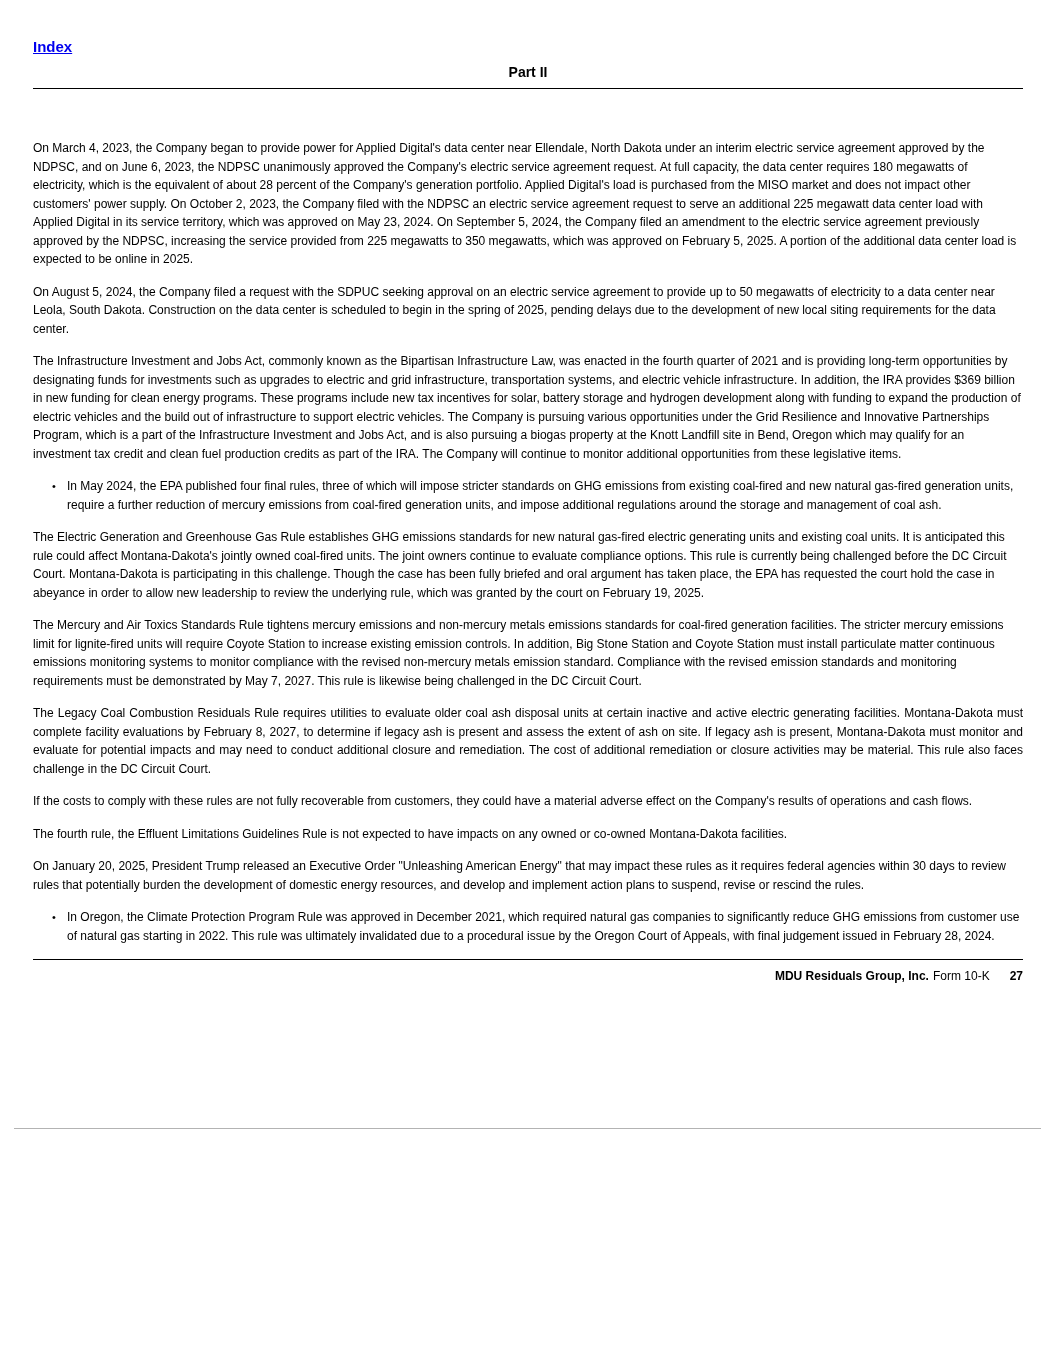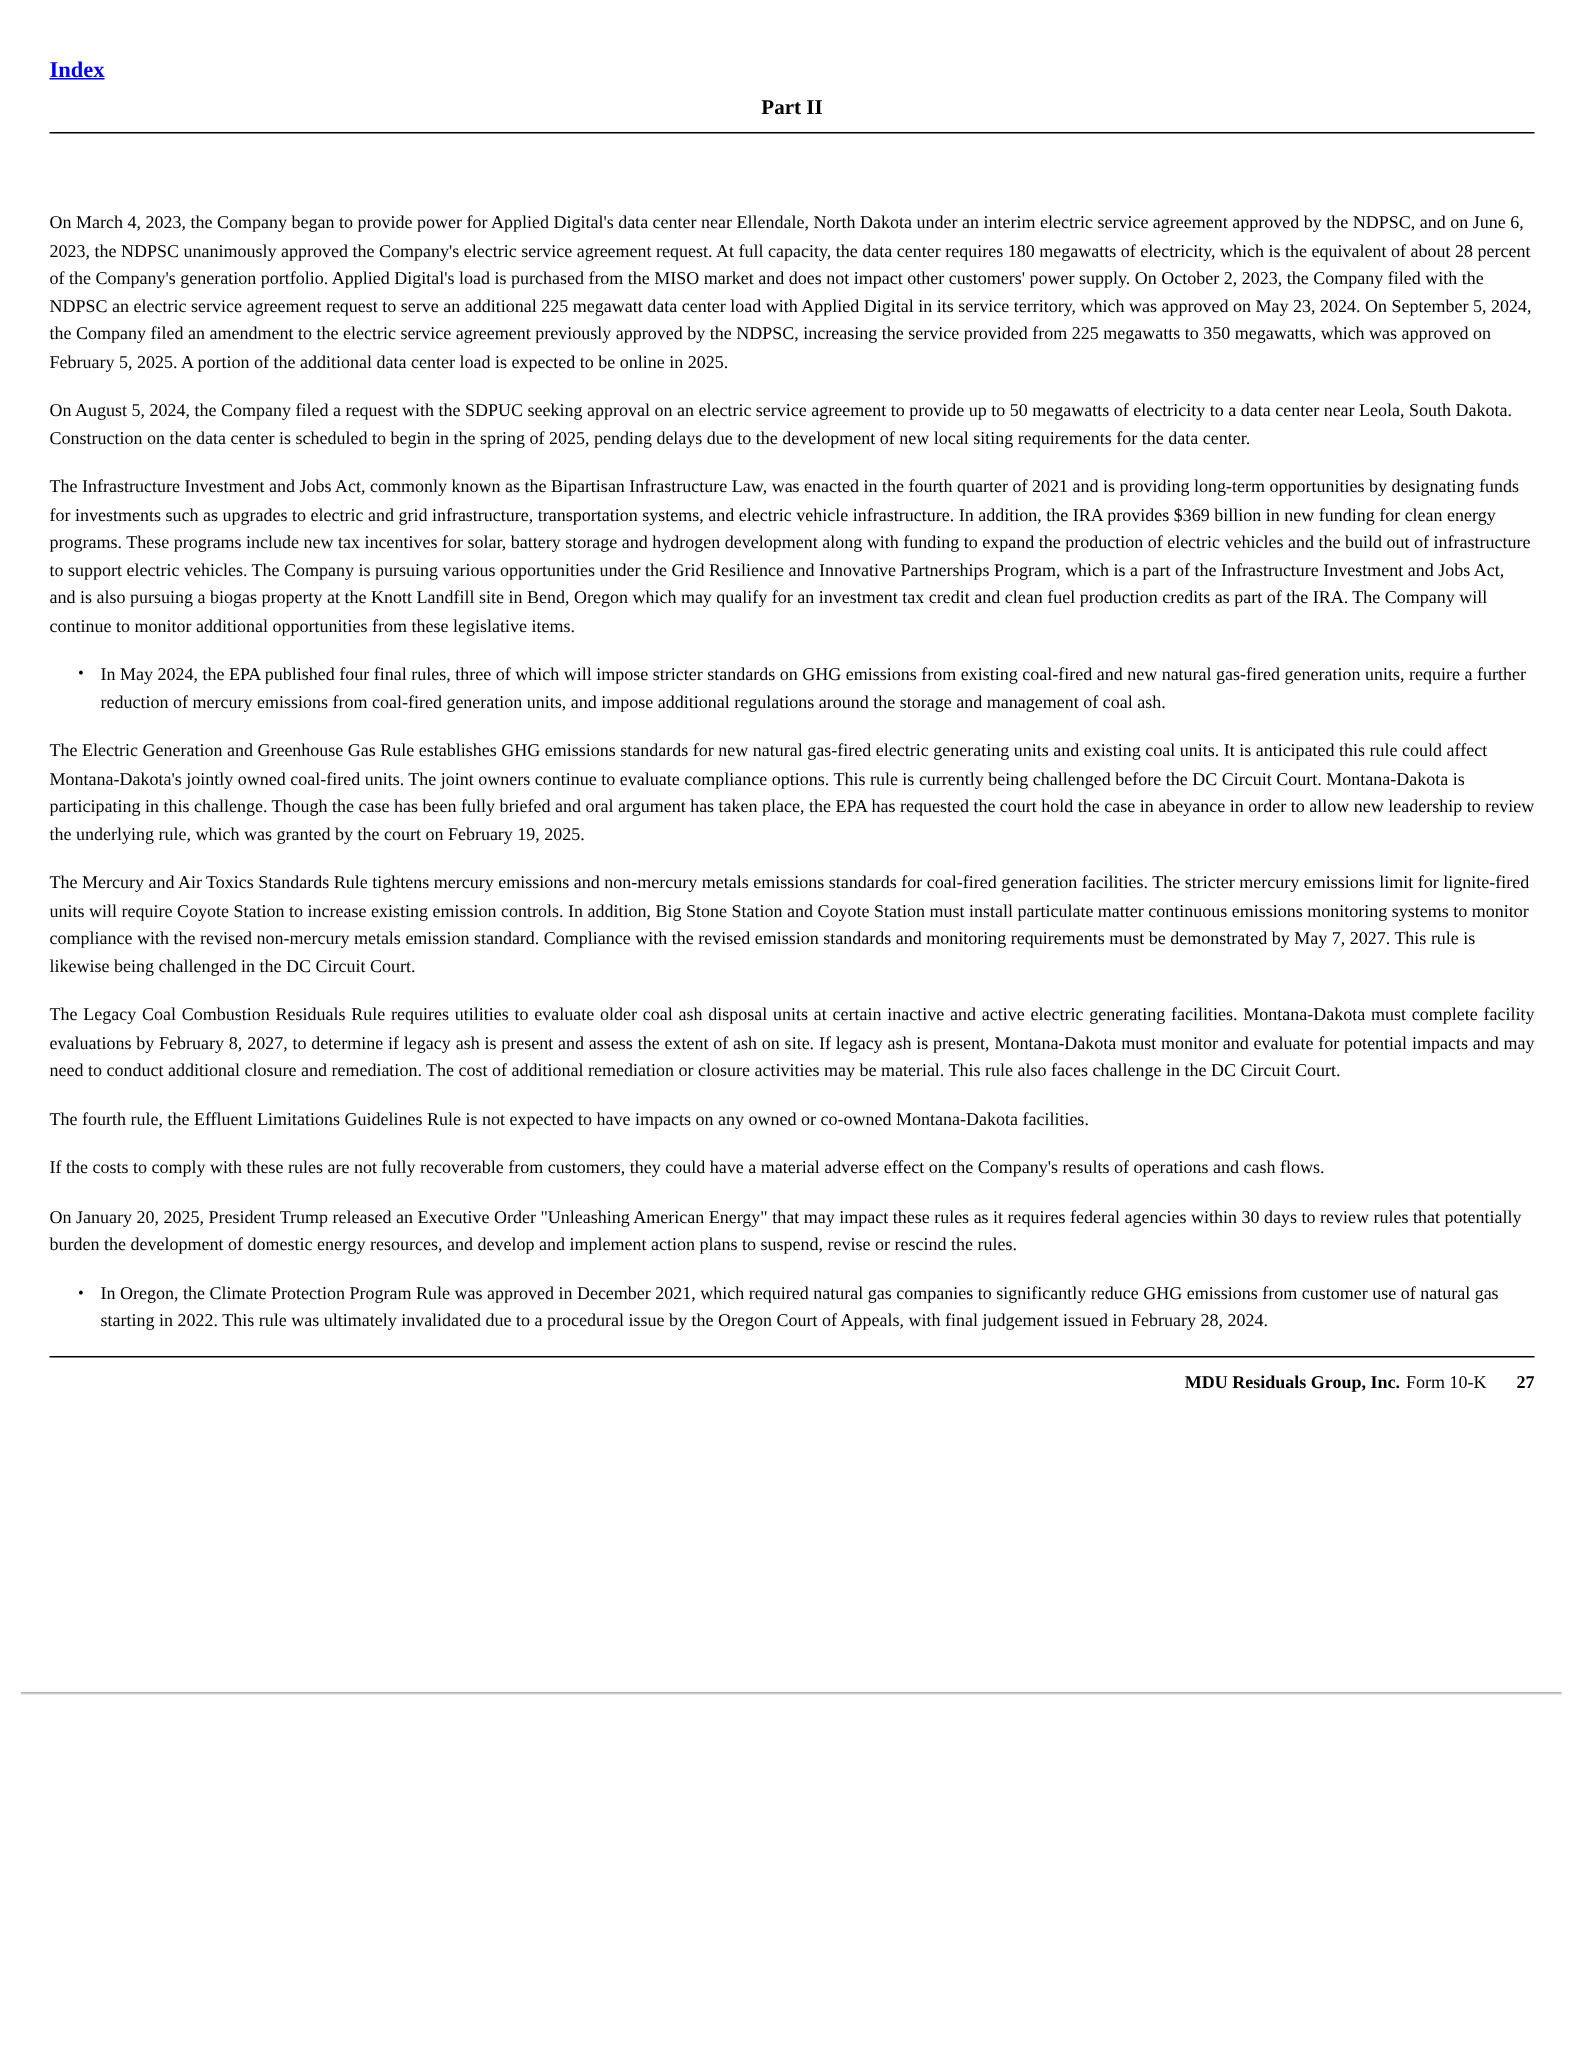--- a/index.html
+++ b/index.html
@@ -1,23 +1,23 @@
 <!DOCTYPE html>
 <html><head>
 <meta charset="utf-8">
 <style>
   * { box-sizing: border-box; }
   html, body { margin: 0; padding: 0; background: #ffffff; }
   .page {
     position: relative;
     width: 1055px;
-    height: 1365px;
+    height: 1129px;
     margin: 0 auto;
     background: #ffffff;
-    font-family: Liberation Serif, serif;
+    font-family: Liberation Sans, sans-serif;
     font-size: 12px;
     line-height: 18.5px;
     color: #000000;
     padding: 38px 32px 12px 33px;
     overflow: hidden;
   }
   .index-row { height: 18px; }
   .index-link {
     display: inline-block;
     color: #0000EE;
@@ -102,23 +102,23 @@
       <span class="bullet-marker">•</span>
       <span>In May 2024, the EPA published four final rules, three of which will impose stricter standards on GHG emissions from existing coal-fired and new natural gas-fired generation units, require a further reduction of mercury emissions from coal-fired generation units, and impose additional regulations around the storage and management of coal ash.</span>
     </div>
 
     <p class="sub-para">The Electric Generation and Greenhouse Gas Rule establishes GHG emissions standards for new natural gas-fired electric generating units and existing coal units. It is anticipated this rule could affect Montana-Dakota's jointly owned coal-fired units. The joint owners continue to evaluate compliance options. This rule is currently being challenged before the DC Circuit Court. Montana-Dakota is participating in this challenge. Though the case has been fully briefed and oral argument has taken place, the EPA has requested the court hold the case in abeyance in order to allow new leadership to review the underlying rule, which was granted by the court on February 19, 2025.</p>
 
     <p class="sub-para">The Mercury and Air Toxics Standards Rule tightens mercury emissions and non-mercury metals emissions standards for coal-fired generation facilities. The stricter mercury emissions limit for lignite-fired units will require Coyote Station to increase existing emission controls. In addition, Big Stone Station and Coyote Station must install particulate matter continuous emissions monitoring systems to monitor compliance with the revised non-mercury metals emission standard. Compliance with the revised emission standards and monitoring requirements must be demonstrated by May 7, 2027. This rule is likewise being challenged in the DC Circuit Court.</p>
 
     <p class="sub-para justified">The Legacy Coal Combustion Residuals Rule requires utilities to evaluate older coal ash disposal units at certain inactive and active electric generating facilities. Montana-Dakota must complete facility evaluations by February 8, 2027, to determine if legacy ash is present and assess the extent of ash on site. If legacy ash is present, Montana-Dakota must monitor and evaluate for potential impacts and may need to conduct additional closure and remediation. The cost of additional remediation or closure activities may be material. This rule also faces challenge in the DC Circuit Court.</p>
 
+    <p class="sub-para">If the costs to comply with these rules are not fully recoverable from customers, they could have a material adverse effect on the Company's results of operations and cash flows.</p>
+
     <p class="sub-para">The fourth rule, the Effluent Limitations Guidelines Rule is not expected to have impacts on any owned or co-owned Montana-Dakota facilities.</p>
-
-    <p class="sub-para">If the costs to comply with these rules are not fully recoverable from customers, they could have a material adverse effect on the Company's results of operations and cash flows.</p>
 
     <p class="sub-para">On January 20, 2025, President Trump released an Executive Order "Unleashing American Energy" that may impact these rules as it requires federal agencies within 30 days to review rules that potentially burden the development of domestic energy resources, and develop and implement action plans to suspend, revise or rescind the rules.</p>
 
     <div class="bullet-item">
       <span class="bullet-marker">•</span>
       <span>In Oregon, the Climate Protection Program Rule was approved in December 2021, which required natural gas companies to significantly reduce GHG emissions from customer use of natural gas starting in 2022. This rule was ultimately invalidated due to a procedural issue by the Oregon Court of Appeals, with final judgement issued in February 28, 2024.</span>
     </div>
 
   </div>
 

